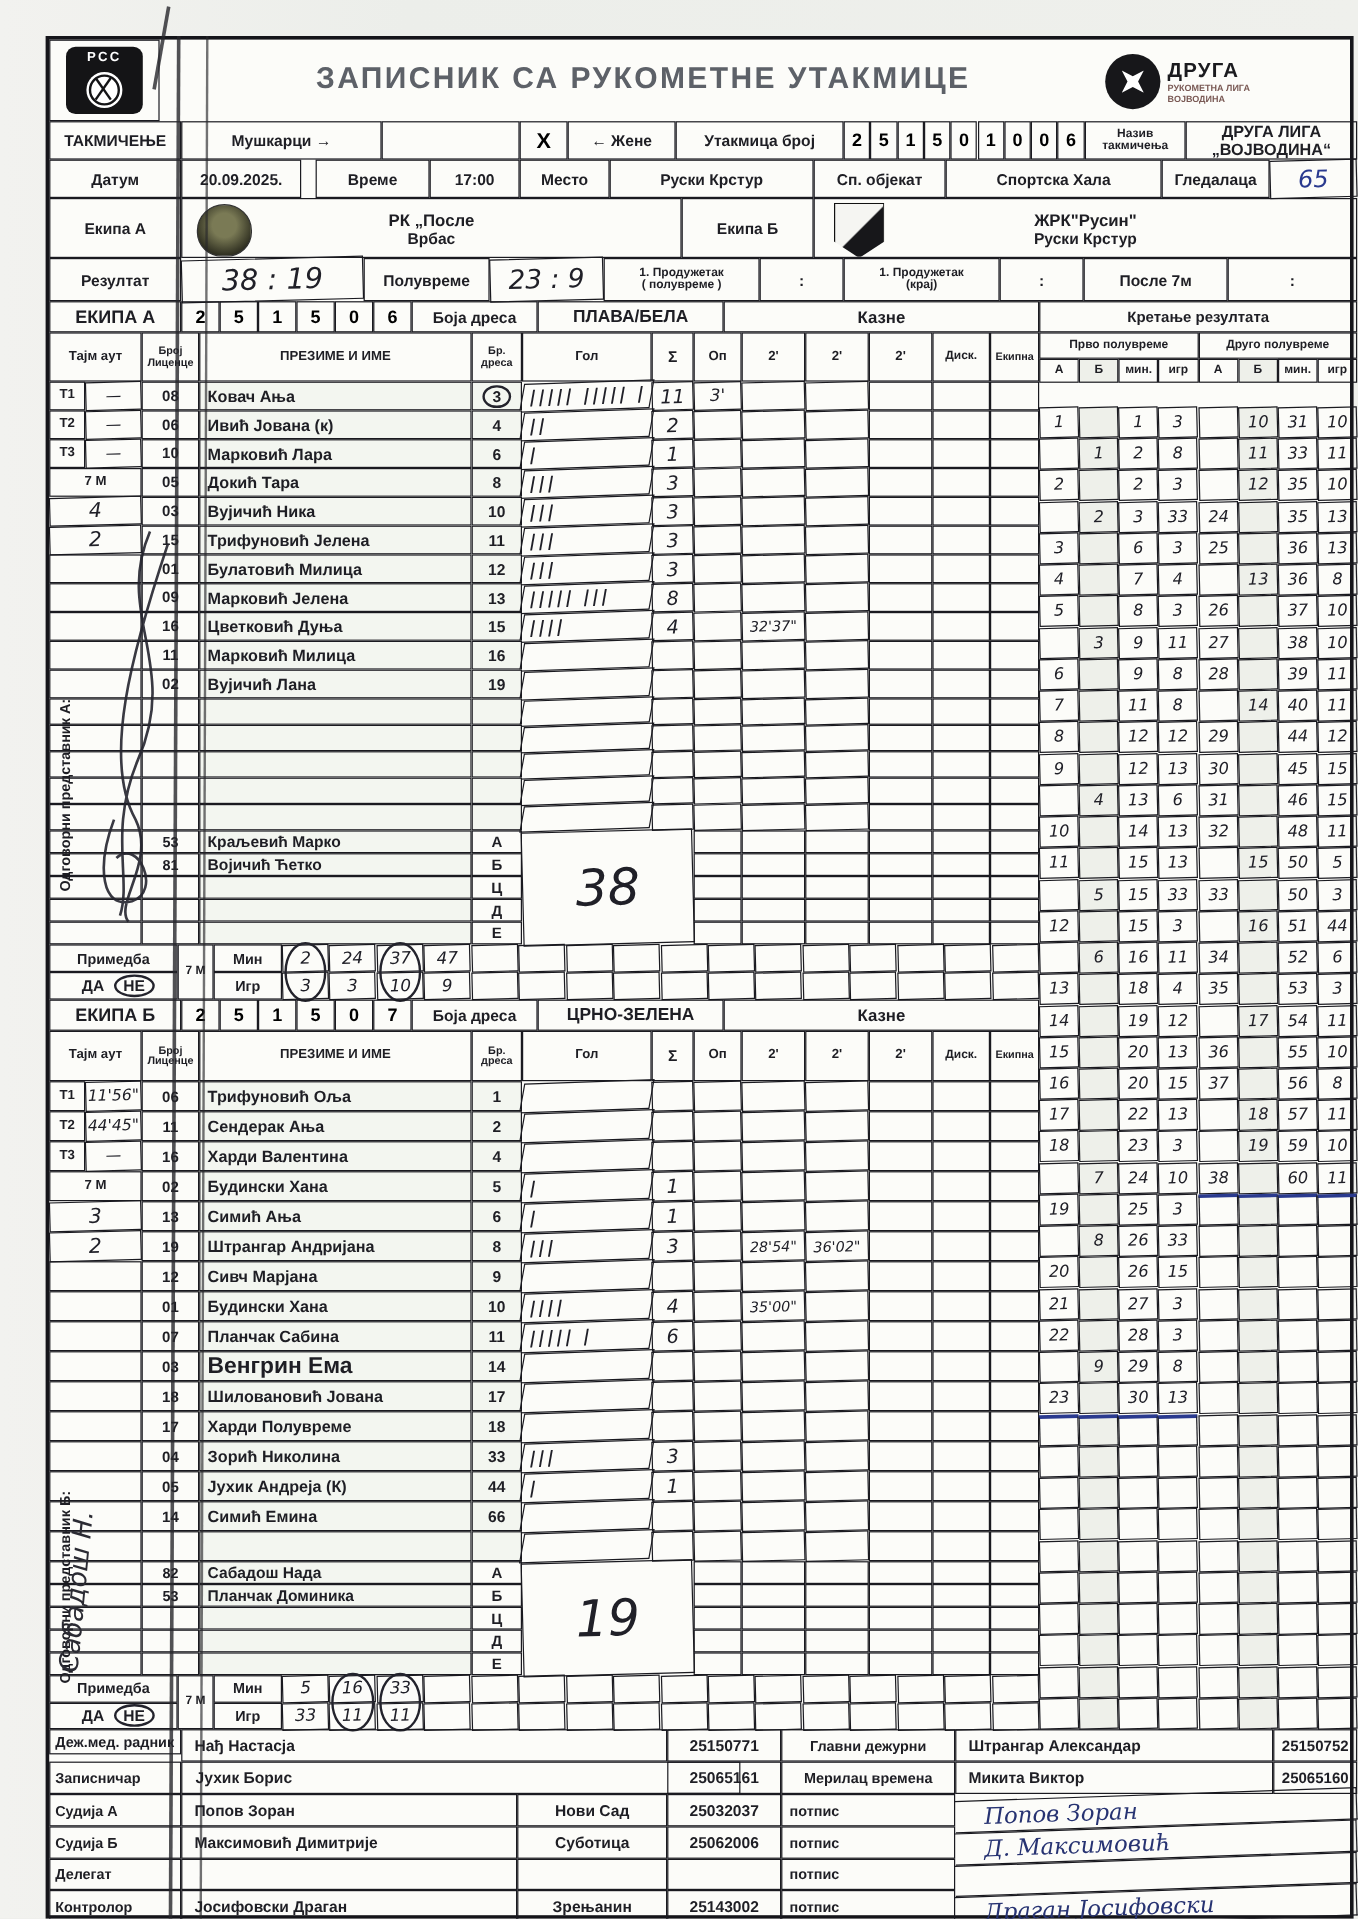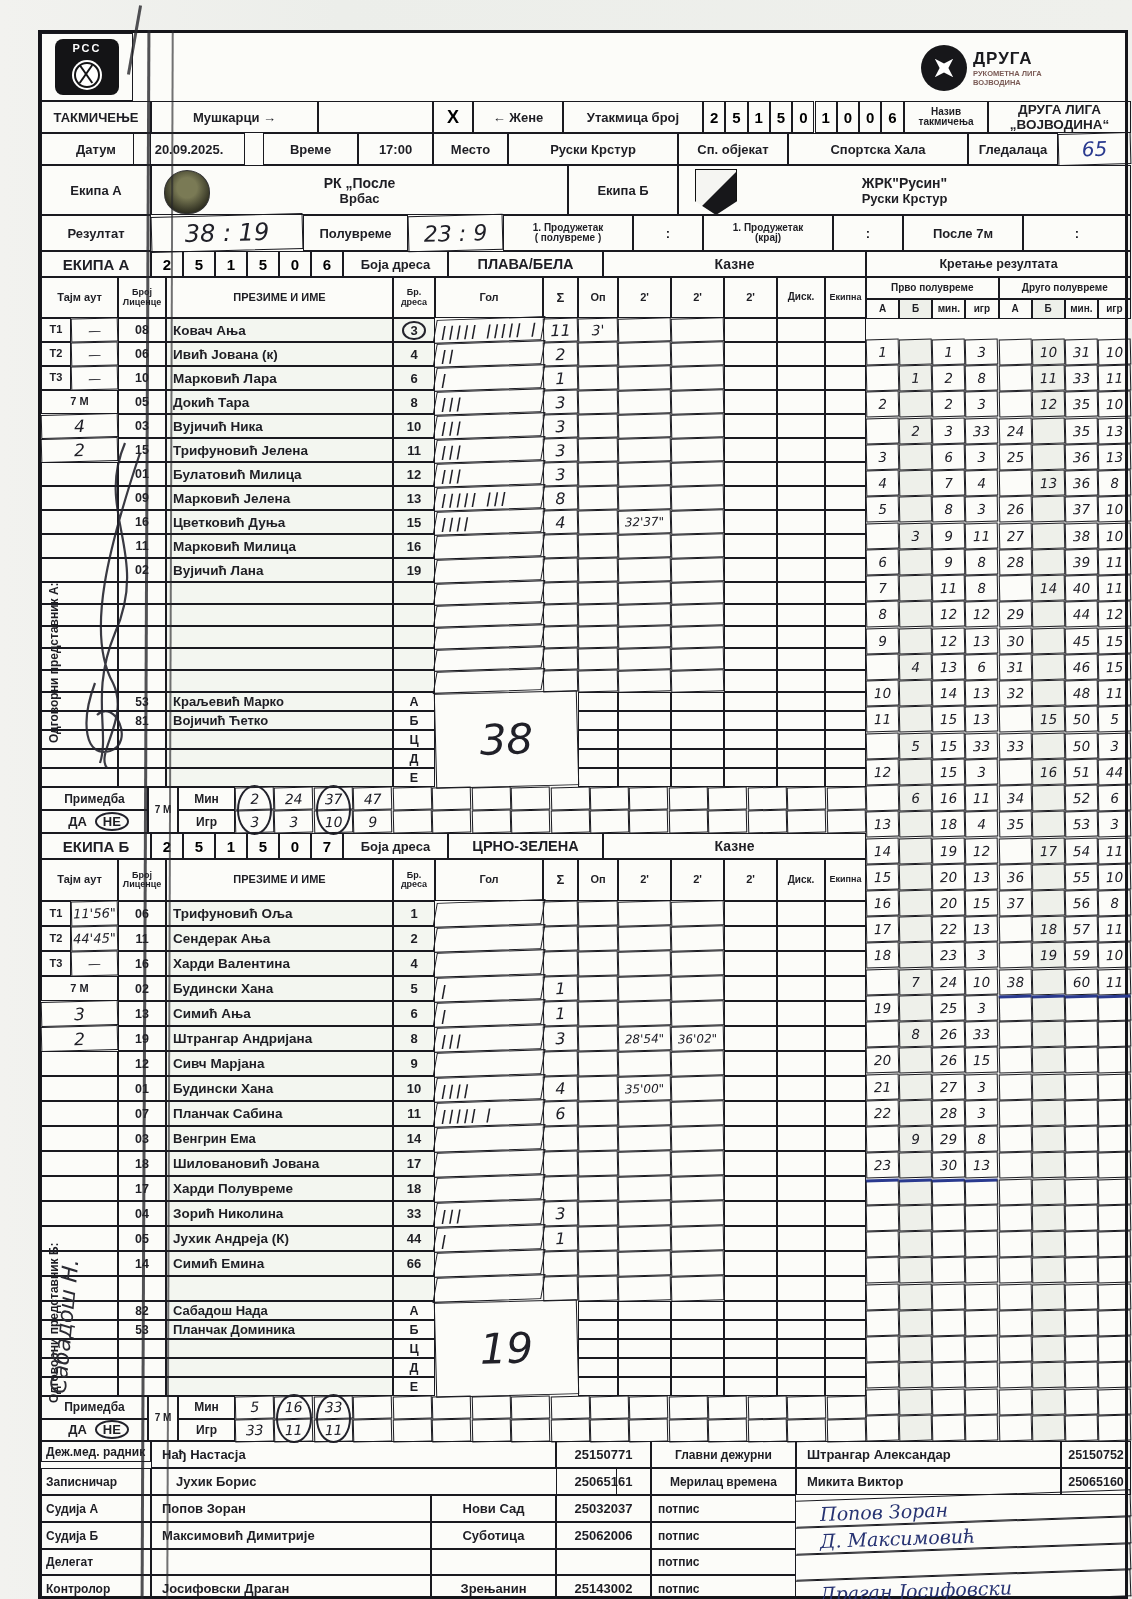--- a/index.html
+++ b/index.html
@@ -29,20 +29,21 @@
       <div style="width:64px;height:56px;background:#141416;border-radius:8px;position:relative;">
         <div style="position:absolute;top:3px;left:0;right:0;text-align:center;color:#fff;font-size:11px;font-weight:700;letter-spacing:2px;">РСС</div>
         <div style="position:absolute;bottom:5px;left:50%;transform:translateX(-50%);width:30px;height:30px;border-radius:50%;background:#fff;display:flex;align-items:center;justify-content:center;">
           <div style="width:22px;height:22px;border-radius:50%;border:2px solid #141416;position:relative;">
             <div style="position:absolute;left:9px;top:-1px;width:2px;height:22px;background:#141416;transform:rotate(35deg);"></div>
             <div style="position:absolute;left:9px;top:-1px;width:2px;height:22px;background:#141416;transform:rotate(-35deg);"></div>
           </div>
         </div>
       </div>
     </div>
+    <div class="abs title" style="left:150px;top:18px;width:690px;text-align:center;">ЗАПИСНИК СА РУКОМЕТНЕ УТАКМИЦЕ</div>
     <div class="abs" style="left:880px;top:4px;width:200px;height:62px;display:flex;align-items:center;">
       <div style="width:46px;height:46px;border-radius:50%;background:#17171a;position:relative;flex:none;">
         <div style="position:absolute;left:10px;top:10px;width:26px;height:26px;background:#fff;transform:rotate(45deg);clip-path:polygon(50% 0,62% 38%,100% 50%,62% 62%,50% 100%,38% 62%,0 50%,38% 38%);"></div>
       </div>
       <div style="margin-left:6px;">
         <div style="font-size:17px;font-weight:700;color:#1b1b1f;letter-spacing:1px;">ДРУГА</div>
         <div style="font-size:7.5px;font-weight:700;color:#7a5a55;">РУКОМЕТНА ЛИГА</div>
         <div style="font-size:7.5px;font-weight:700;color:#7a5a55;">ВОЈВОДИНА</div>
       </div>
     </div>
@@ -61,21 +62,21 @@
         <div class="cell big" style="top: 68px; width: 22.3px; height: 32px; left: 751.2px;">0</div>
         <div class="cell big" style="top: 68px; width: 22.3px; height: 32px; left: 773.5px;">1</div>
         <div class="cell big" style="top: 68px; width: 22.3px; height: 32px; left: 795.8px;">0</div>
         <div class="cell big" style="top: 68px; width: 22.3px; height: 32px; left: 818.1px;">0</div>
         <div class="cell big" style="top: 68px; width: 22.3px; height: 32px; left: 840.4px;">6</div>
         <div class="cell sm" style="left: 863px; top: 68px; width: 84px; height: 32px;">
           <div class="sm">Назив<br>такмичења</div>
         </div>
         <div class="cell lbl" style="left: 947px; top: 68px; width: 143px; height: 32px; font-size: 13.5px;">ДРУГА ЛИГА „ВОЈВОДИНА“</div>
         <div class="cell lbl" style="left: 0px; top: 100px; width: 110px; height: 32px;">Датум</div>
-        <div class="cell lbl" style="left: 92px; top: 100px; width: 112px; height: 32px;">20.09.2025.</div>
+        <div class="cell lbl" style="left: 110px; top: 100px; width: 100px; height: 32px;">20.09.2025.</div>
         <div class="cell lbl" style="left: 222px; top: 100px; width: 95px; height: 32px;">Време</div>
         <div class="cell lbl" style="left: 317px; top: 100px; width: 75px; height: 32px;">17:00</div>
         <div class="cell lbl" style="left: 392px; top: 100px; width: 75px; height: 32px;">Место</div>
         <div class="cell lbl" style="left: 467px; top: 100px; width: 170px; height: 32px;">Руски Крстур</div>
         <div class="cell lbl" style="left: 637px; top: 100px; width: 110px; height: 32px;">Сп. објекат</div>
         <div class="cell lbl" style="left: 747px; top: 100px; width: 180px; height: 32px;">Спортска Хала</div>
         <div class="cell lbl" style="left: 927px; top: 100px; width: 90px; height: 32px;">Гледалаца</div>
         <div class="cell hw" style="left: 1017px; top: 100px; width: 73px; height: 32px; font-size: 20px; color: rgb(42, 58, 143);">65</div>
         <div class="cell lbl" style="left: 0px; top: 132px; width: 110px; height: 50px;">Екипа А</div>
         <div class="cell " style="left: 110px; top: 132px; width: 417px; height: 50px;">
@@ -556,21 +557,21 @@
         <div class="cell hw tally" style="left: 394px; top: 1068px; width: 108px; height: 25px; justify-content: flex-start; padding-left: 4px; font-size: 14px;">||||| |</div>
         <div class="cell hw" style="left: 502px; top: 1068px; width: 35px; height: 25px; font-size: 16px;">6</div>
         <div class="cell hw" style="left: 537px; top: 1068px; width: 40px; height: 25px; font-size: 14px;"></div>
         <div class="cell hw" style="left: 577px; top: 1068px; width: 53px; height: 25px; font-size: 12px;"></div>
         <div class="cell hw" style="left: 630px; top: 1068px; width: 53px; height: 25px; font-size: 12px;"></div>
         <div class="cell " style="left: 683px; top: 1068px; width: 53px; height: 25px;"></div>
         <div class="cell " style="left: 736px; top: 1068px; width: 48px; height: 25px;"></div>
         <div class="cell " style="left: 784px; top: 1068px; width: 41px; height: 25px;"></div>
         <div class="cell " style="left: 0px; top: 1093px; width: 77px; height: 25px;"></div>
         <div class="cell lbl" style="left: 77px; top: 1093px; width: 48px; height: 25px; font-size: 12.5px;">03</div>
-        <div class="cell lbl striped" style="left: 125px; top: 1093px; width: 227px; height: 25px; justify-content: flex-start; padding-left: 6px; font-size: 13px;">Венгрин Ема</div>
+        <div class="cell lbl striped" style="left: 125px; top: 1093px; width: 227px; height: 25px; justify-content: flex-start; padding-left: 6px; font-size: 19px;">Венгрин Ема</div>
         <div class="cell lbl striped" style="left: 352px; top: 1093px; width: 42px; height: 25px; font-size: 13px;">14</div>
         <div class="cell hw tally" style="left: 394px; top: 1093px; width: 108px; height: 25px; justify-content: flex-start; padding-left: 4px; font-size: 14px;"></div>
         <div class="cell hw" style="left: 502px; top: 1093px; width: 35px; height: 25px; font-size: 16px;"></div>
         <div class="cell hw" style="left: 537px; top: 1093px; width: 40px; height: 25px; font-size: 14px;"></div>
         <div class="cell hw" style="left: 577px; top: 1093px; width: 53px; height: 25px; font-size: 12px;"></div>
         <div class="cell hw" style="left: 630px; top: 1093px; width: 53px; height: 25px; font-size: 12px;"></div>
         <div class="cell " style="left: 683px; top: 1093px; width: 53px; height: 25px;"></div>
         <div class="cell " style="left: 736px; top: 1093px; width: 48px; height: 25px;"></div>
         <div class="cell " style="left: 784px; top: 1093px; width: 41px; height: 25px;"></div>
         <div class="cell " style="left: 0px; top: 1118px; width: 77px; height: 25px;"></div>
@@ -1084,21 +1085,21 @@
         <div class="cell hw" style="left: 990.625px; top: 1381.76px; width: 33.125px; height: 26.2381px; font-size: 13.5px; background: rgb(238, 240, 234);"></div>
         <div class="cell hw" style="left: 1023.75px; top: 1381.76px; width: 33.125px; height: 26.2381px; font-size: 13.5px;"></div>
         <div class="cell hw" style="left: 1056.88px; top: 1381.76px; width: 33.125px; height: 26.2381px; font-size: 13.5px;"></div>
         <div class="cell lbl" style="left: 0px; top: 1408px; width: 110px; height: 21px; font-size: 12px; justify-content: flex-start; padding-left: 4px;">Деж.мед. радник</div>
         <div class="cell lbl" style="left: 110px; top: 1408px; width: 405px; height: 27px; justify-content: flex-start; padding-left: 10px;">Нађ Настасја</div>
         <div class="cell lbl" style="left: 515px; top: 1408px; width: 95px; height: 27px;">25150771</div>
         <div class="cell lbl" style="left: 610px; top: 1408px; width: 145px; height: 27px; font-size: 12px;">Главни дежурни</div>
         <div class="cell lbl" style="left: 755px; top: 1408px; width: 265px; height: 27px; justify-content: flex-start; padding-left: 10px;">Штрангар Александар</div>
         <div class="cell lbl" style="left: 1020px; top: 1408px; width: 70px; height: 27px; font-size: 12.5px;">25150752</div>
         <div class="cell lbl" style="left: 0px; top: 1435px; width: 110px; height: 27px; font-size: 12px; justify-content: flex-start; padding-left: 4px;">Записничар</div>
-        <div class="cell lbl" style="left: 110px; top: 1435px; width: 466px; height: 27px; justify-content: flex-start; padding-left: 24px;">Јухик Борис</div>
+        <div class="cell lbl" style="left: 110px; top: 1435px; width: 466px; height: 27px; justify-content: flex-start; padding-left: 11px;">Јухик Борис</div>
         <div class="cell lbl" style="left: 515px; top: 1435px; width: 95px; height: 27px;">25065161</div>
         <div class="cell lbl" style="left: 610px; top: 1435px; width: 145px; height: 27px; font-size: 12px;">Мерилац времена</div>
         <div class="cell lbl" style="left: 755px; top: 1435px; width: 265px; height: 27px; justify-content: flex-start; padding-left: 10px;">Микита Виктор</div>
         <div class="cell lbl" style="left: 1020px; top: 1435px; width: 70px; height: 27px; font-size: 12.5px;">25065160</div>
         <div class="cell lbl" style="left: 0px; top: 1462px; width: 110px; height: 27px; font-size: 12px; justify-content: flex-start; padding-left: 4px;">Судија А</div>
         <div class="cell lbl" style="left: 110px; top: 1462px; width: 280px; height: 27px; justify-content: flex-start; padding-left: 10px;">Попов Зоран</div>
         <div class="cell lbl" style="left: 390px; top: 1462px; width: 125px; height: 27px;">Нови Сад</div>
         <div class="cell lbl" style="left: 515px; top: 1462px; width: 95px; height: 27px;">25032037</div>
         <div class="cell lbl" style="left: 610px; top: 1462px; width: 145px; height: 27px; font-size: 12px; justify-content: flex-start; padding-left: 6px;">потпис</div>
         <div class="cell sig" style="left: 755px; top: 1462px; width: 335px; height: 27px; font-size: 19px; justify-content: flex-start; padding-left: 24px; transform: rotate(-2deg); border-left: none;">Попов Зоран</div>

